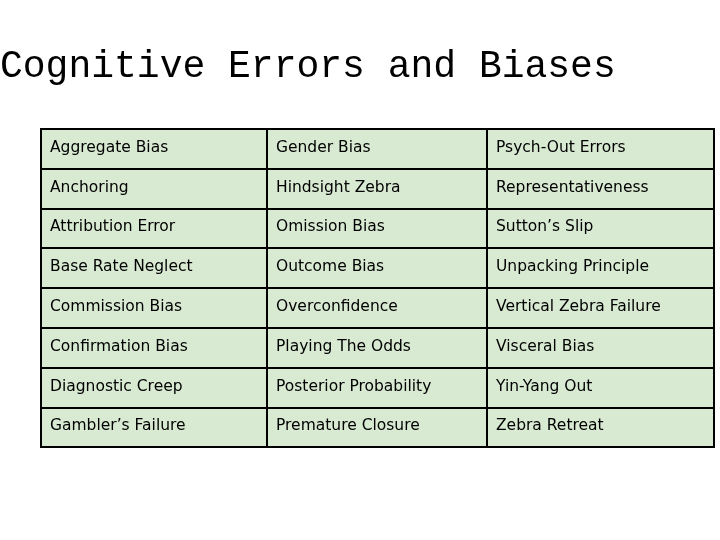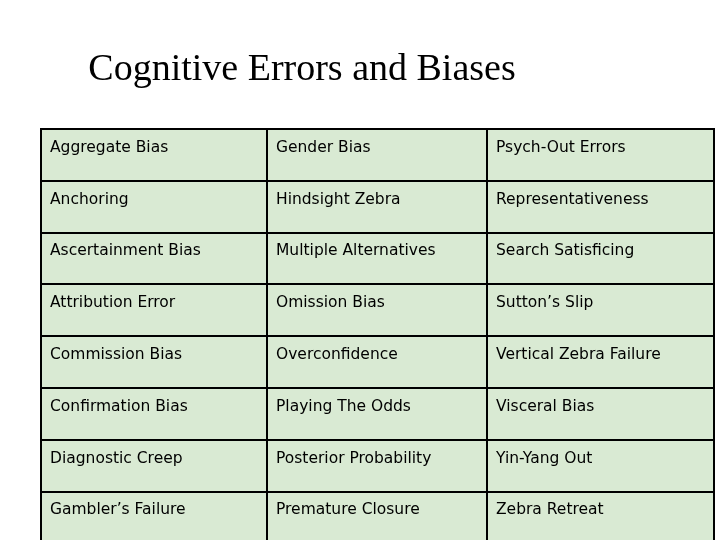--- a/index.html
+++ b/index.html
@@ -18,42 +18,42 @@
     width: 720px;
     height: 540px;
     background: #ffffff;
   }
   .slide-title {
     position: absolute;
     left: 0;
     top: 44px;
     width: 604px;
     text-align: center;
-    font-family: Liberation Serif, serif;
+    font-family: Liberation Mono, monospace;
     font-size: 38px;
     font-weight: 400;
     line-height: 46px;
     color: #000000;
     letter-spacing: 0px;
     white-space: nowrap;
   }
   .bias-table {
     position: absolute;
     left: 40px;
     top: 128px;
     width: 643px;
     border-collapse: collapse;
     table-layout: fixed;
     background: #d9ead3;
   }
   .bias-table td {
     height: 33.8px;
     border: 2px solid #000000;
     background: #d9ead3;
-    padding: 0 0 16px 8px;
+    padding: 0 0 4px 8px;
     font-family: "DejaVu Sans", sans-serif;
     font-size: 15.5px;
     font-weight: 400;
     line-height: 18px;
     color: #000000;
     vertical-align: middle;
     white-space: nowrap;
     overflow: hidden;
   }
   .col-1 { width: 216px; }
@@ -75,33 +75,33 @@
         <td class="col-2">Gender Bias</td>
         <td class="col-3">Psych-Out Errors</td>
       </tr>
 
       <tr>
         <td class="col-1">Anchoring</td>
         <td class="col-2">Hindsight Zebra</td>
         <td class="col-3">Representativeness</td>
       </tr>
 
-      <tr>
-        <td class="col-1">Ascertainment Bias</td>
-        <td class="col-2">Multiple Alternatives</td>
-        <td class="col-3">Search Satisficing</td>
-      </tr>
 
       <tr>
         <td class="col-1">Attribution Error</td>
         <td class="col-2">Omission Bias</td>
         <td class="col-3">Sutton’s Slip</td>
       </tr>
 
 
+      <tr>
+        <td class="col-1">Base Rate Neglect</td>
+        <td class="col-2">Outcome Bias</td>
+        <td class="col-3">Unpacking Principle</td>
+      </tr>
 
       <tr>
         <td class="col-1">Commission Bias</td>
         <td class="col-2">Overconfidence</td>
         <td class="col-3">Vertical Zebra Failure</td>
       </tr>
 
       <tr>
         <td class="col-1">Confirmation Bias</td>
         <td class="col-2">Playing The Odds</td>

